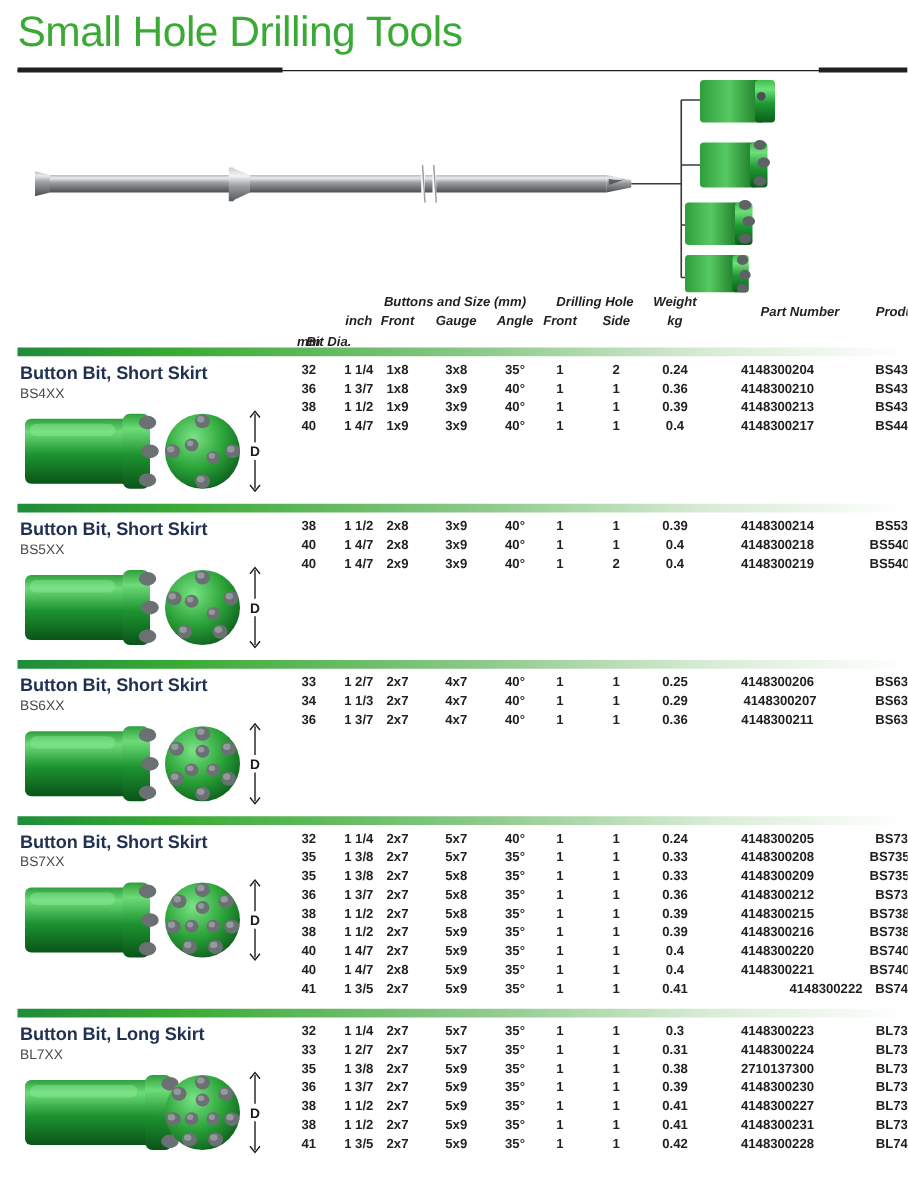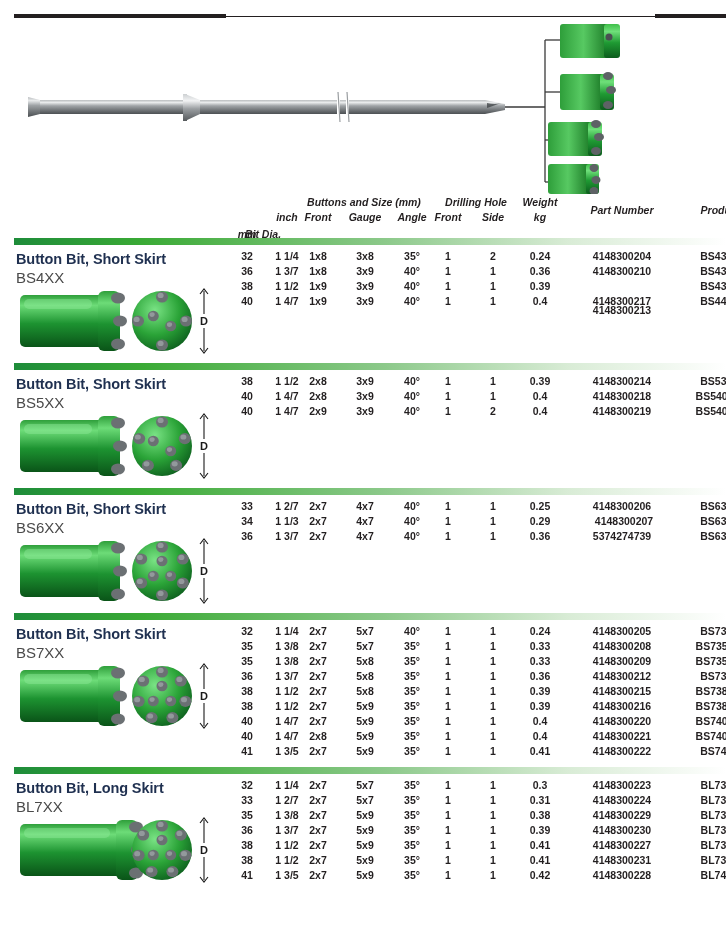--- a/index.html
+++ b/index.html
@@ -85,21 +85,21 @@
     left: 16px; top: 6px;
     font-size: 14.5px;
     font-weight: bold;
     color: #1f3050;
     white-space: nowrap;
     letter-spacing: -0.1px;
   }
   .group-code {
     position: absolute;
     left: 16px; top: 24px;
-    font-size: 15px;
+    font-size: 11px;
     font-weight: normal;
     color: #4a4a4a;
     white-space: nowrap;
   }
 
   .group-art {
     position: absolute;
     left: 14px; top: 40px;
     width: 214px;
   }
@@ -114,20 +114,21 @@
     color: #231f20;
     white-space: nowrap;
     text-align: center;
     line-height: 15px;
   }
 </style>
 </head>
 <body>
 
 <div class="page-header">
+  <div class="main-title">Small Hole Drilling Tools</div>
 </div>
 <div class="header-rule">
   <div class="thin"></div>
   <div class="thick-left"></div>
   <div class="thick-right"></div>
 </div>
 
 <div class="illustration">
   <svg width="726" height="172" viewBox="0 0 726 172">
     <defs>
@@ -225,21 +226,21 @@
   <div class="col-head r2" style="left:108px;width:50px;">Gauge</div>
   <div class="col-head r2" style="left:156px;width:48px;">Angle</div>
 
   <div class="col-head r1" style="left:196px;width:96px;">Drilling Hole</div>
   <div class="col-head r2" style="left:192px;width:48px;">Front</div>
   <div class="col-head r2" style="left:240px;width:42px;">Side</div>
 
   <div class="col-head r1" style="left:282px;width:52px;">Weight</div>
   <div class="col-head r2" style="left:282px;width:52px;">kg</div>
 
-  <div class="col-head" style="left:338px;top:10px;width:104px;">Part Number</div>
+  <div class="col-head" style="left:356px;top:10px;width:104px;">Part Number</div>
   <div class="col-head" style="left:444px;top:10px;width:118px;">Product Code</div>
 </div>
 
 <div id="groups-root">
     <div class="group">
       <div class="divider"></div>
       <div class="group-body" style="height: 118px;">
         <div class="group-title">Button Bit, Short Skirt</div>
         <div class="group-code">BS4XX</div>
         <div class="group-art">
@@ -315,21 +316,21 @@
           </div>
           <div class="row">
             <div class="cell" style="left: -4px; width: 38px;">38</div>
             <div class="cell" style="left: 32px; width: 46px;">1 1/2</div>
             <div class="cell" style="left: 62px; width: 48px;">1x9</div>
             <div class="cell" style="left: 108px; width: 50px;">3x9</div>
             <div class="cell" style="left: 156px; width: 48px;">40°</div>
             <div class="cell" style="left: 192px; width: 48px;">1</div>
             <div class="cell" style="left: 240px; width: 42px;">1</div>
             <div class="cell" style="left: 282px; width: 52px;">0.39</div>
-            <div class="cell" style="left: 338px; width: 104px; margin-top: 24px;">4148300213</div>
+            <div class="cell" style="left: 338px; width: 104px;">4148300213</div>
             <div class="cell" style="left: 444px; width: 118px;">BS438-11D-22</div>
           </div>
           <div class="row">
             <div class="cell" style="left: -4px; width: 38px;">40</div>
             <div class="cell" style="left: 32px; width: 46px;">1 4/7</div>
             <div class="cell" style="left: 62px; width: 48px;">1x9</div>
             <div class="cell" style="left: 108px; width: 50px;">3x9</div>
             <div class="cell" style="left: 156px; width: 48px;">40°</div>
             <div class="cell" style="left: 192px; width: 48px;">1</div>
             <div class="cell" style="left: 240px; width: 42px;">1</div>
@@ -517,21 +518,21 @@
           </div>
           <div class="row">
             <div class="cell" style="left: -4px; width: 38px;">36</div>
             <div class="cell" style="left: 32px; width: 46px;">1 3/7</div>
             <div class="cell" style="left: 62px; width: 48px;">2x7</div>
             <div class="cell" style="left: 108px; width: 50px;">4x7</div>
             <div class="cell" style="left: 156px; width: 48px;">40°</div>
             <div class="cell" style="left: 192px; width: 48px;">1</div>
             <div class="cell" style="left: 240px; width: 42px;">1</div>
             <div class="cell" style="left: 282px; width: 52px;">0.36</div>
-            <div class="cell" style="left: 338px; width: 104px;">5374274739</div>
+            <div class="cell" style="left: 338px; width: 104px;">4148300211</div>
             <div class="cell" style="left: 444px; width: 118px;">BS636-11D-22</div>
           </div>
         </div>
       </div>
     </div>
     <div class="group">
       <div class="divider"></div>
       <div class="group-body" style="height: 147px;">
         <div class="group-title">Button Bit, Short Skirt</div>
         <div class="group-code">BS7XX</div>
@@ -688,21 +689,21 @@
           </div>
           <div class="row">
             <div class="cell" style="left: -4px; width: 38px;">41</div>
             <div class="cell" style="left: 32px; width: 46px;">1 3/5</div>
             <div class="cell" style="left: 62px; width: 48px;">2x7</div>
             <div class="cell" style="left: 108px; width: 50px;">5x9</div>
             <div class="cell" style="left: 156px; width: 48px;">35°</div>
             <div class="cell" style="left: 192px; width: 48px;">1</div>
             <div class="cell" style="left: 240px; width: 42px;">1</div>
             <div class="cell" style="left: 282px; width: 52px;">0.41</div>
-            <div class="cell" style="left: 338px; width: 104px;">4148300222</div>
+            <div class="cell" style="left: 354px; width: 104px; text-align: right;">4148300222</div>
             <div class="cell" style="left: 444px; width: 118px;">BS741-11D-22</div>
           </div>
         </div>
       </div>
     </div>
     <div class="group">
       <div class="divider"></div>
       <div class="group-body" style="height: 132px;">
         <div class="group-title">Button Bit, Long Skirt</div>
         <div class="group-code">BL7XX</div>
@@ -787,21 +788,21 @@
           </div>
           <div class="row">
             <div class="cell" style="left: -4px; width: 38px;">35</div>
             <div class="cell" style="left: 32px; width: 46px;">1 3/8</div>
             <div class="cell" style="left: 62px; width: 48px;">2x7</div>
             <div class="cell" style="left: 108px; width: 50px;">5x9</div>
             <div class="cell" style="left: 156px; width: 48px;">35°</div>
             <div class="cell" style="left: 192px; width: 48px;">1</div>
             <div class="cell" style="left: 240px; width: 42px;">1</div>
             <div class="cell" style="left: 282px; width: 52px;">0.38</div>
-            <div class="cell" style="left: 338px; width: 104px;">4148300229</div>
+            <div class="cell" style="left: 338px; width: 104px;">2710137300</div>
             <div class="cell" style="left: 444px; width: 118px;">BL735-11D-25</div>
           </div>
           <div class="row">
             <div class="cell" style="left: -4px; width: 38px;">36</div>
             <div class="cell" style="left: 32px; width: 46px;">1 3/7</div>
             <div class="cell" style="left: 62px; width: 48px;">2x7</div>
             <div class="cell" style="left: 108px; width: 50px;">5x9</div>
             <div class="cell" style="left: 156px; width: 48px;">35°</div>
             <div class="cell" style="left: 192px; width: 48px;">1</div>
             <div class="cell" style="left: 240px; width: 42px;">1</div>

